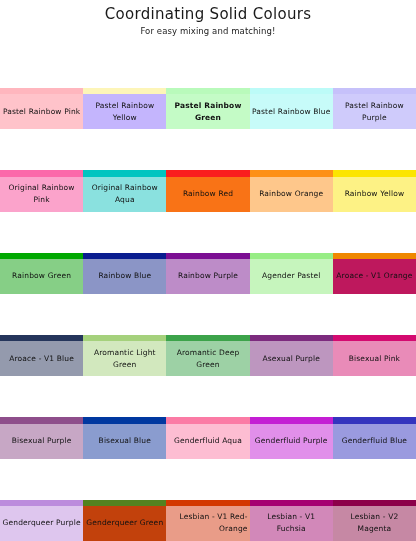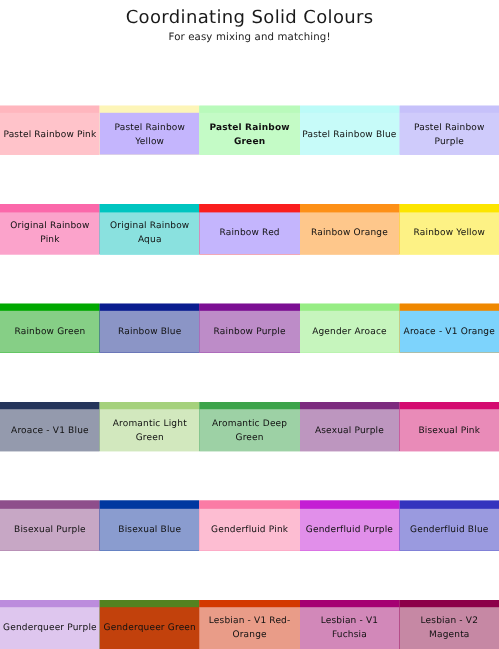--- a/index.html
+++ b/index.html
@@ -143,21 +143,21 @@
           </div>
         </div>
         <div class="swatch" style="background: rgb(0, 197, 192);">
           <div class="swatch-body" style="background: rgb(0, 197, 192);"></div>
           <div class="swatch-label" style="background: rgb(138, 225, 223); color: rgb(17, 17, 17);">
             <span>Original Rainbow Aqua</span>
           </div>
         </div>
         <div class="swatch" style="background: rgb(250, 30, 30);">
           <div class="swatch-body" style="background: rgb(250, 30, 30);"></div>
-          <div class="swatch-label" style="background: #c4b5fd; color: rgb(17, 17, 17);">
+          <div class="swatch-label" style="background: #f97316; color: rgb(17, 17, 17);">
             <span>Rainbow Red</span>
           </div>
         </div>
         <div class="swatch" style="background: rgb(253, 144, 23);">
           <div class="swatch-body" style="background: rgb(253, 144, 23);"></div>
           <div class="swatch-label" style="background: rgb(254, 199, 139); color: rgb(17, 17, 17);">
             <span>Rainbow Orange</span>
           </div>
         </div>
         <div class="swatch" style="background: rgb(252, 229, 0);">
@@ -182,26 +182,26 @@
         </div>
         <div class="swatch" style="background: rgb(124, 15, 147);">
           <div class="swatch-body" style="background: rgb(124, 15, 147);"></div>
           <div class="swatch-label" style="background: rgb(189, 140, 200); color: rgb(17, 17, 17);">
             <span>Rainbow Purple</span>
           </div>
         </div>
         <div class="swatch" style="background: rgb(151, 237, 133);">
           <div class="swatch-body" style="background: rgb(151, 237, 133);"></div>
           <div class="swatch-label" style="background: rgb(198, 245, 189); color: rgb(17, 17, 17);">
-            <span>Agender Aroace</span>
+            <span>Agender Pastel</span>
           </div>
         </div>
         <div class="swatch" style="background: rgb(239, 136, 0);">
           <div class="swatch-body" style="background: rgb(239, 136, 0);"></div>
-          <div class="swatch-label" style="background: #7dd3fc; color: rgb(17, 17, 17); text-align: center;">
+          <div class="swatch-label" style="background: #be185d; color: rgb(17, 17, 17); text-align: center;">
             <span>Aroace - V1 Orange</span>
           </div>
         </div>
       </div>
       <div class="grid-row">
         <div class="swatch" style="background: rgb(37, 53, 91);">
           <div class="swatch-body" style="background: rgb(37, 53, 91);"></div>
           <div class="swatch-label" style="background: rgb(148, 154, 173); color: rgb(17, 17, 17);">
             <span>Aroace - V1 Blue</span>
           </div>
@@ -240,21 +240,21 @@
         </div>
         <div class="swatch" style="background: rgb(0, 56, 160);">
           <div class="swatch-body" style="background: rgb(0, 56, 160);"></div>
           <div class="swatch-label" style="background: rgb(138, 156, 207); color: rgb(17, 17, 17);">
             <span>Bisexual Blue</span>
           </div>
         </div>
         <div class="swatch" style="background: rgb(251, 123, 165);">
           <div class="swatch-body" style="background: rgb(251, 123, 165);"></div>
           <div class="swatch-label" style="background: rgb(253, 189, 210); color: rgb(17, 17, 17);">
-            <span>Genderfluid Pink</span>
+            <span>Genderfluid Aqua</span>
           </div>
         </div>
         <div class="swatch" style="background: rgb(196, 30, 212);">
           <div class="swatch-body" style="background: rgb(196, 30, 212);"></div>
           <div class="swatch-label" style="background: rgb(225, 143, 234); color: rgb(17, 17, 17);">
             <span>Genderfluid Purple</span>
           </div>
         </div>
         <div class="swatch" style="background: rgb(52, 52, 190); gap: 26px;">
           <div class="swatch-body" style="background: rgb(52, 52, 190);"></div>
@@ -271,21 +271,21 @@
           </div>
         </div>
         <div class="swatch" style="background: rgb(83, 130, 32);">
           <div class="swatch-body" style="background: rgb(83, 130, 32);"></div>
           <div class="swatch-label" style="background: #c2410c; color: rgb(17, 17, 17);">
             <span>Genderqueer Green</span>
           </div>
         </div>
         <div class="swatch" style="background: rgb(211, 56, 0);">
           <div class="swatch-body" style="background: rgb(211, 56, 0);"></div>
-          <div class="swatch-label" style="background: rgb(233, 156, 136); color: rgb(17, 17, 17);">
+          <div class="swatch-label" style="background: rgb(233, 156, 136); color: rgb(17, 17, 17); text-align: right;">
             <span>Lesbian - V1 Red-Orange</span>
           </div>
         </div>
         <div class="swatch" style="background: rgb(165, 0, 114);">
           <div class="swatch-body" style="background: rgb(165, 0, 114);"></div>
           <div class="swatch-label" style="background: rgb(210, 136, 185); color: rgb(17, 17, 17);">
             <span>Lesbian - V1 Fuchsia</span>
           </div>
         </div>
         <div class="swatch" style="background: rgb(140, 0, 73);">

